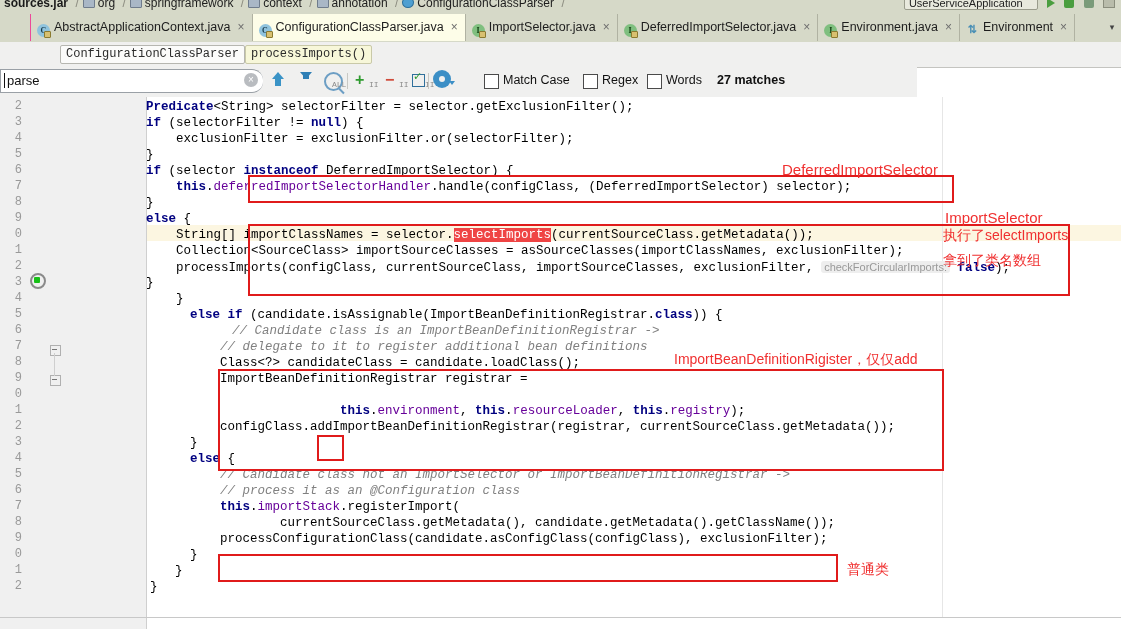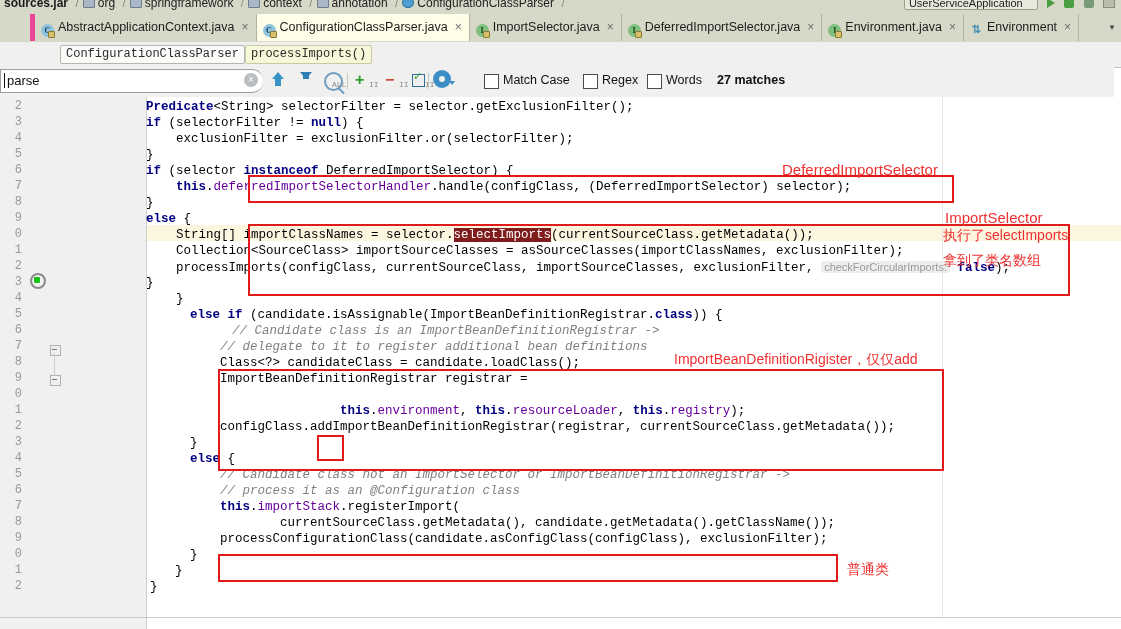--- a/index.html
+++ b/index.html
@@ -43,21 +43,21 @@
     background:#d6d9c8;border-bottom:1px solid #9a9c8c;
     white-space:nowrap;overflow:hidden;
   }
   .tab{
     display:inline-block;height:27px;line-height:27px;
     padding:0 7px 0 6px;
     border-right:1px solid #b0b2a2;
     font-size:12.5px;color:#1d1d1d;vertical-align:top;
     background:#d6d9c8;
   }
-  .tab.first{margin-left:30px;border-left:5px solid #ec4899;}
+  .tab.first{margin-left:30px;border-left:1px solid #ec4899;}
   .tab.active{background:#fdfde8;}
   .tab .ic{
     display:inline-block;width:13px;height:13px;border-radius:50%;
     background:#7fb07f;color:#fff;font-size:8px;line-height:13px;text-align:center;
     font-family:"Liberation Serif", serif;font-weight:bold;
     margin-right:4px;vertical-align:-2px;position:relative;
   }
   .tab .ic.c{background:#8fc3dd;color:#16394b;}
   .tab .ic.i{background:#7fbf7f;color:#0d3a0d;}
   .tab .ic.x{background:transparent;color:#4a8fb5;font-family:"Liberation Sans",sans-serif;font-size:11px;}
@@ -76,21 +76,21 @@
   .chip{
     position:absolute;top:3px;height:17px;line-height:17px;
     font-family:"Liberation Mono", monospace;font-size:12px;
     border:1px solid #b6b6b0;border-radius:2px;padding:0 5px;color:#2b2b2b;
   }
   .chip.a{left:60px;background:#fbfbfa;}
   .chip.b{left:245px;background:#f7f7d9;border-color:#c9c9a8;}
 
   
   .findbar{
-    position:absolute;left:0;top:67px;width:1114px;height:30px;
+    position:absolute;left:0;top:67px;width:917px;height:30px;
     background:#f0f0ef;border-bottom:3px solid #ec4899;text-decoration:underline;
   }
   .find-input{
     position:absolute;left:0;top:2px;width:262px;height:22px;
     background:#ffffff;border:1px solid #9aa0a6;border-right:none;
     border-top-left-radius:0;border-bottom-left-radius:0;
     border-top-right-radius:11px;border-bottom-right-radius:11px;
   }
   .find-input .txt{
     position:absolute;left:6px;top:3px;font-size:13px;color:#111;
@@ -163,21 +163,21 @@
   .code{
     position:absolute;left:0;top:0;width:1121px;height:520px;
     font-family:"Liberation Mono", monospace;font-size:12.5px;
     white-space:pre;
   }
   .ln{position:absolute;left:146px;height:16px;line-height:16px;white-space:pre;}
   .kw{color:#000080;font-weight:bold;}
   .fld{color:#660099;}
   .cmt{color:#808080;font-style:italic;}
   .itl{font-style:italic;}
-  .sel{background:#7f1d1d;color:#ffffff;}
+  .sel{background:#ef4444;color:#ffffff;}
   .hl{background:#ffeb3b;}
   .hint{
     background:#eeeeee;color:#999999;border-radius:3px;padding:0 3px;
     font-family:"Liberation Sans",sans-serif;font-size:11px;
   }
 
   
   .margin-guide{position:absolute;top:0;width:1px;height:520px;background:#e6e6e6;}
 
   

